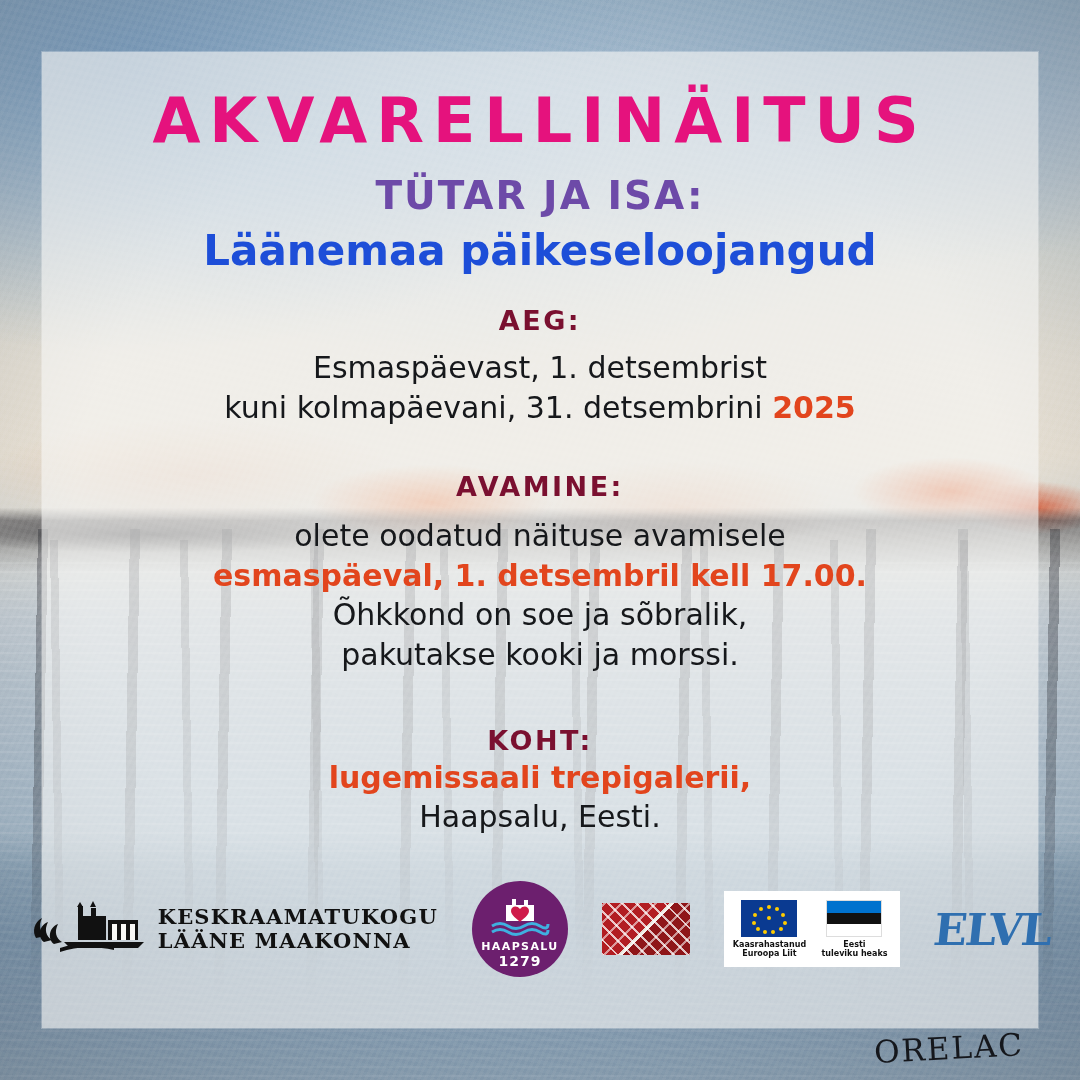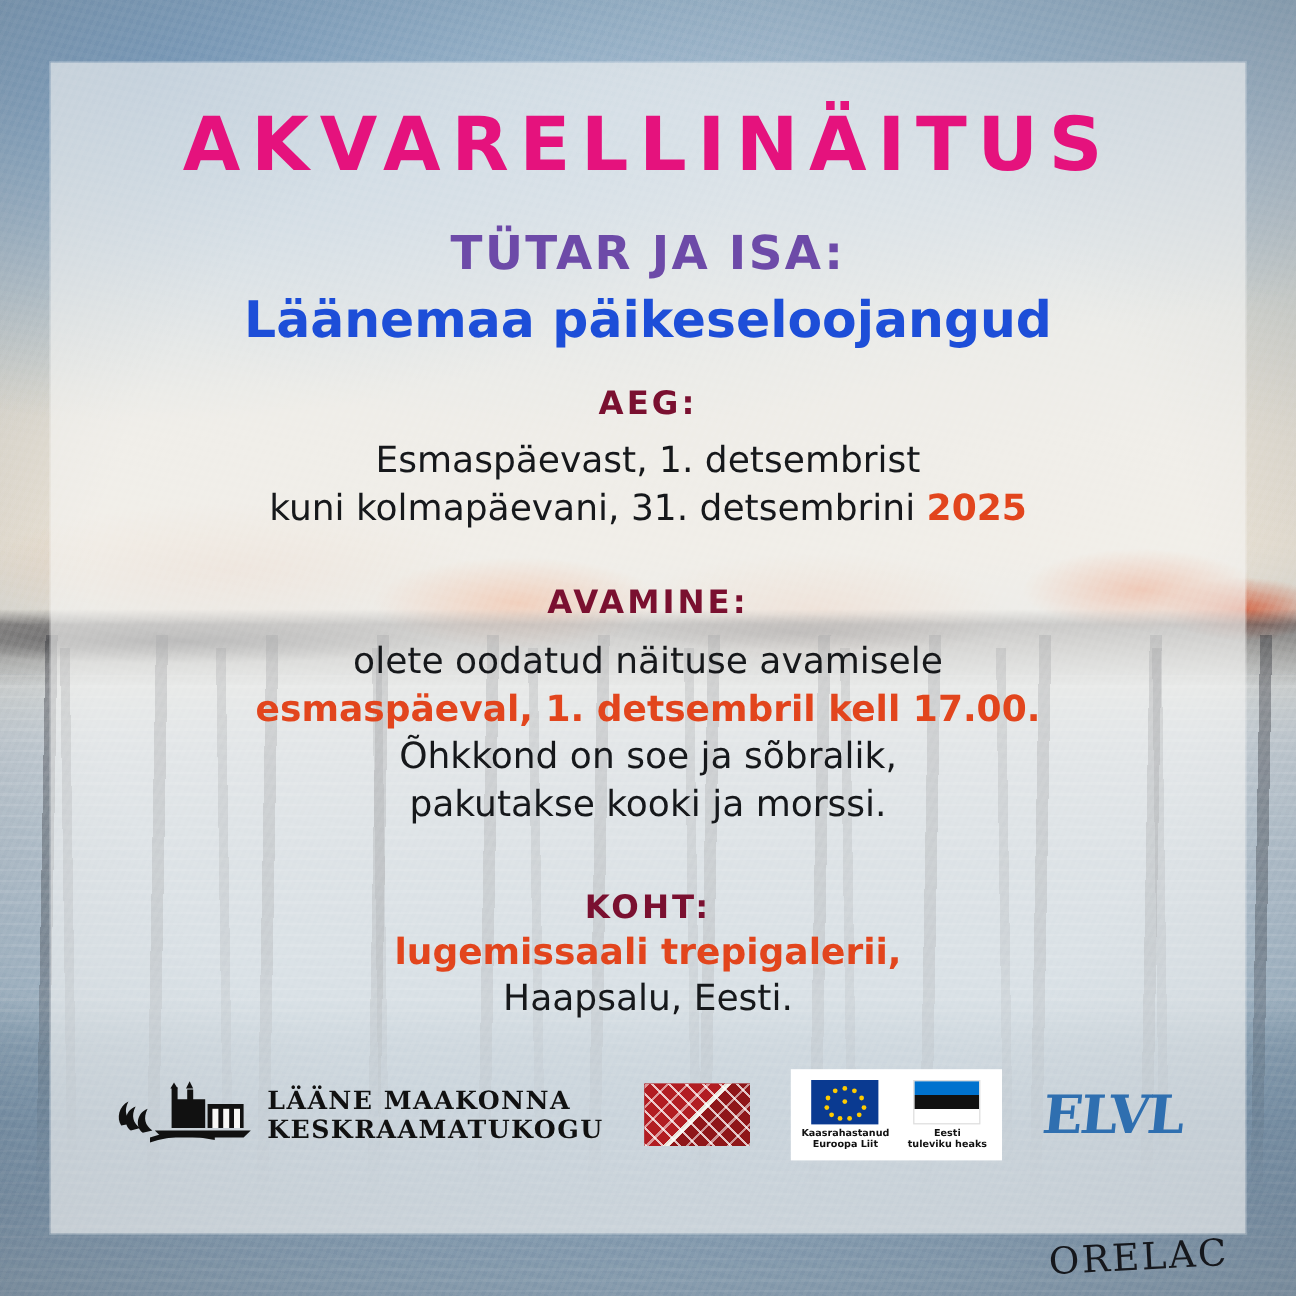--- a/index.html
+++ b/index.html
@@ -134,21 +134,21 @@
     font-family: "DejaVu Sans", sans-serif;
     font-weight: 700;
     font-size: 62px;
     letter-spacing: 9px;
     color: #e5127d;
     text-align: center;
     line-height: 1.05;
   }
 
   .subtitle1 {
-    margin-top: 36px;
+    margin-top: 20px;
     font-weight: 700;
     font-size: 39px;
     letter-spacing: 2px;
     color: #6d4aa8;
     text-align: center;
   }
 
   .subtitle2 {
     margin-top: 8px;
     font-weight: 700;
@@ -412,25 +412,39 @@
             <path d="M63 3 l3 6 h-6 Z"></path>
             <path d="M78 22 h30 v20 H78 Z"></path>
             <rect x="82" y="26" width="5" height="16" fill="#f7f7f5"></rect>
             <rect x="91" y="26" width="5" height="16" fill="#f7f7f5"></rect>
             <rect x="100" y="26" width="5" height="16" fill="#f7f7f5"></rect>
             <path d="M34 44 h80 l-6 6 H40 Z"></path>
             <path d="M30 50 C46 44 66 44 84 48 L84 52 C66 48 46 48 30 54 Z"></path>
           </g>
         </svg>
         <div class="lib-text">
+          <div>KESKRAAMATUKOGU</div>
           <div>LÄÄNE MAAKONNA</div>
-          <div>KESKRAAMATUKOGU</div>
         </div>
       </div>
 
+      <div class="logo">
+        <div class="haapsalu-badge">
+          <svg class="hb-mark" viewBox="0 0 64 44">
+            <g>
+              <path d="M24 6 h4 v6 h8 V7 h4 v5 h6 v16 H18 V12 h6 Z" fill="#ffffff"></path>
+              <path d="M32 16 c-3-4-9-3-9 2 c0 4 6 8 9 11 c3-3 9-7 9-11 c0-5-6-6-9-2 Z" fill="#cf1b4a"></path>
+              <path d="M4 33 q8-5 16 0 t16 0 t16 0 t8-2" stroke="#3fb0e0" stroke-width="3" fill="none"></path>
+              <path d="M4 39 q8-5 16 0 t16 0 t16 0 t8-2" stroke="#3fb0e0" stroke-width="3" fill="none"></path>
+            </g>
+          </svg>
+          <div class="hb-name">HAAPSALU</div>
+          <div class="hb-year">1279</div>
+        </div>
+      </div>
 
       <div class="logo loimumine">
         <div class="loimumine-art"></div>
       </div>
 
       <div class="logo">
         <div class="eu-logo">
           <div class="eu-half">
             <div class="eu-flag">
               <span class="eu-star" style="left:26px;top:5px"></span>

